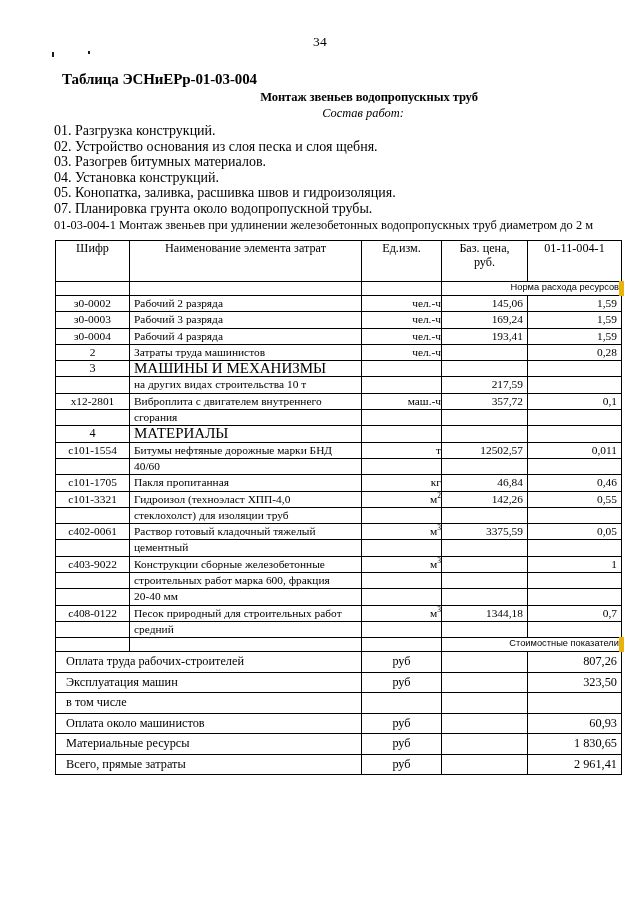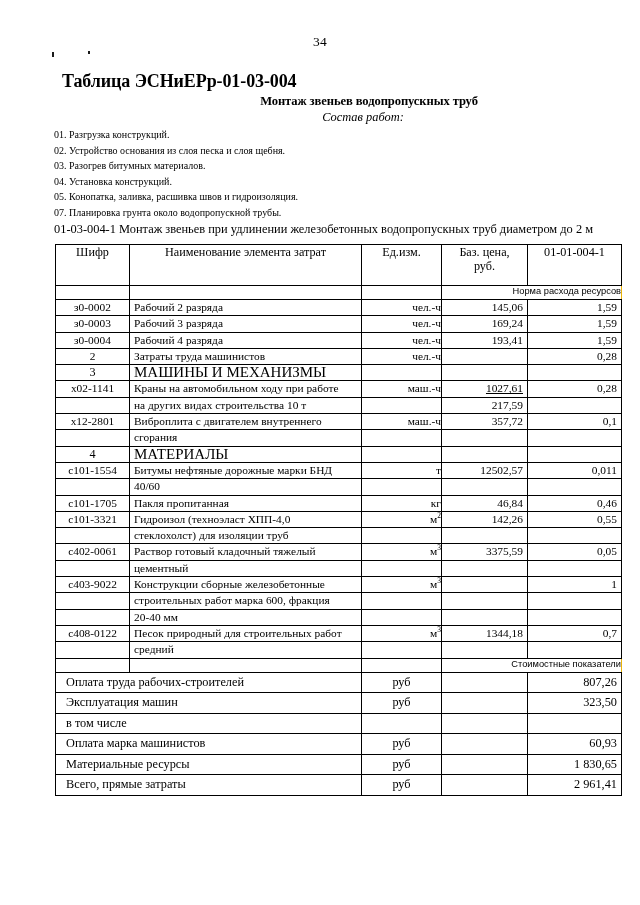--- a/index.html
+++ b/index.html
@@ -38,21 +38,21 @@
     margin-top: 34px;
     letter-spacing: 0.3px;
   }
 
   .content {
     padding: 0 16px 0 62px;
   }
 
   .table-code {
     font-weight: bold;
-    font-size: 18px;
+    font-size: 15px;
     margin-top: 21px;
     letter-spacing: -0.1px;
   }
   .work-title {
     font-weight: bold;
     font-size: 12.6px;
     text-align: center;
     margin-top: 2px;
     padding-left: 52px;
     letter-spacing: -0.1px;
@@ -64,21 +64,21 @@
     margin-top: 1px;
     padding-left: 40px;
   }
 
   .works-list {
     margin: 2px 0 0 0;
     padding: 0;
     list-style: none;
   }
   .works-list li {
-    font-size: 10px;
+    font-size: 14px;
     line-height: 15.6px;
     margin-left: -8px;
     white-space: nowrap;
   }
 
   .meter {
     font-weight: bold;
     font-size: 12.4px;
     margin-top: 2px;
     margin-left: 2px;
@@ -128,21 +128,21 @@
     font-family: "Liberation Sans", "DejaVu Sans", sans-serif;
     font-size: 9.3px;
     text-align: right;
     padding: 1px 3px 2px 0;
     border-left: 0;
     border-right: 0;
     height: 13px;
     vertical-align: middle;
   }
   .band td.first { border-left: 1px solid #000; }
-  .band td.last  { border-right: 1px solid #eab308; }
+  .band td.last  { border-right: 5px solid #eab308; }
 
   
   .grp td {
     border-top: 0;
     border-bottom: 0;
     padding: 0 4px;
     line-height: 15.3px;
     height: 15.3px;
   }
   .grp.top td    { border-top: 1px solid #000; }
@@ -213,21 +213,21 @@
       <tbody>
 
         <tr class="hdr">
           <td>Шифр</td>
           <td>Наименование элемента затрат</td>
           <td>Ед.изм.</td>
           <td>
             <span>Баз. цена,</span><br>
             <span>руб.</span>
           </td>
-          <td>01-01-004-1</td>
+          <td>01-11-004-1</td>
         </tr>
 
         <tr class="band">
           <td class="first"></td>
           <td></td>
           <td></td>
           <td colspan="2" class="last">Норма расхода ресурсов</td>
         </tr>
 
         <tr class="grp top">
@@ -261,27 +261,20 @@
         </tr>
 
         <tr class="grp top">
           <td class="c-code-cell section-num">3</td>
           <td class="c-name-cell section-title">МАШИНЫ И МЕХАНИЗМЫ</td>
           <td class="c-unit-cell"></td>
           <td class="c-price-cell"></td>
           <td class="c-norm-cell"></td>
         </tr>
         <tr class="grp">
-          <td class="c-code-cell">х02-1141</td>
-          <td class="c-name-cell">Краны на автомобильном ходу при работе</td>
-          <td class="c-unit-cell">маш.-ч</td>
-          <td class="c-price-cell"><span class="underline-val">1027,61</span></td>
-          <td class="c-norm-cell">0,28</td>
-        </tr>
-        <tr class="grp">
           <td class="c-code-cell"></td>
           <td class="c-name-cell">на других видах строительства 10 т</td>
           <td class="c-unit-cell"></td>
           <td class="c-price-cell">217,59</td>
           <td class="c-norm-cell"></td>
         </tr>
         <tr class="grp">
           <td class="c-code-cell">х12-2801</td>
           <td class="c-name-cell">Виброплита с двигателем внутреннего</td>
           <td class="c-unit-cell">маш.-ч</td>
@@ -414,21 +407,21 @@
           <td class="c-price-cell"></td>
           <td class="c-norm-cell b">323,50</td>
         </tr>
         <tr class="cost">
           <td colspan="2" class="c-name-cell">в том числе</td>
           <td class="c-unit-cell"></td>
           <td class="c-price-cell"></td>
           <td class="c-norm-cell"></td>
         </tr>
         <tr class="cost">
-          <td colspan="2" class="c-name-cell">Оплата марка машинистов</td>
+          <td colspan="2" class="c-name-cell">Оплата около машинистов</td>
           <td class="c-unit-cell">руб</td>
           <td class="c-price-cell"></td>
           <td class="c-norm-cell">60,93</td>
         </tr>
         <tr class="cost">
           <td colspan="2" class="c-name-cell b">Материальные ресурсы</td>
           <td class="c-unit-cell b">руб</td>
           <td class="c-price-cell"></td>
           <td class="c-norm-cell b">1 830,65</td>
         </tr>

